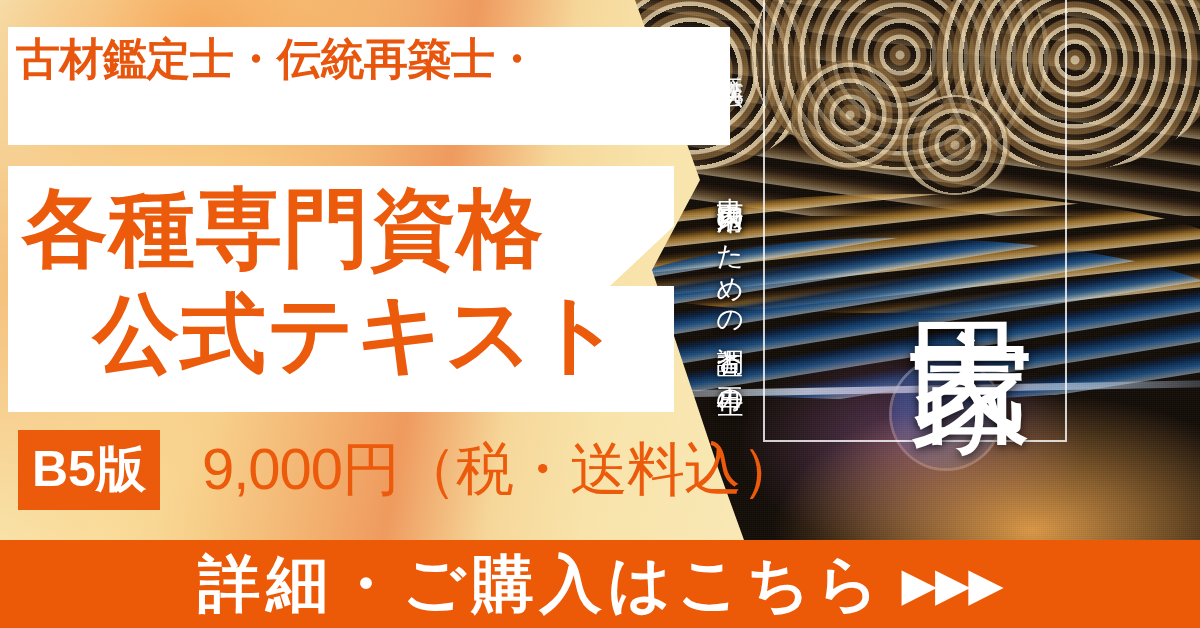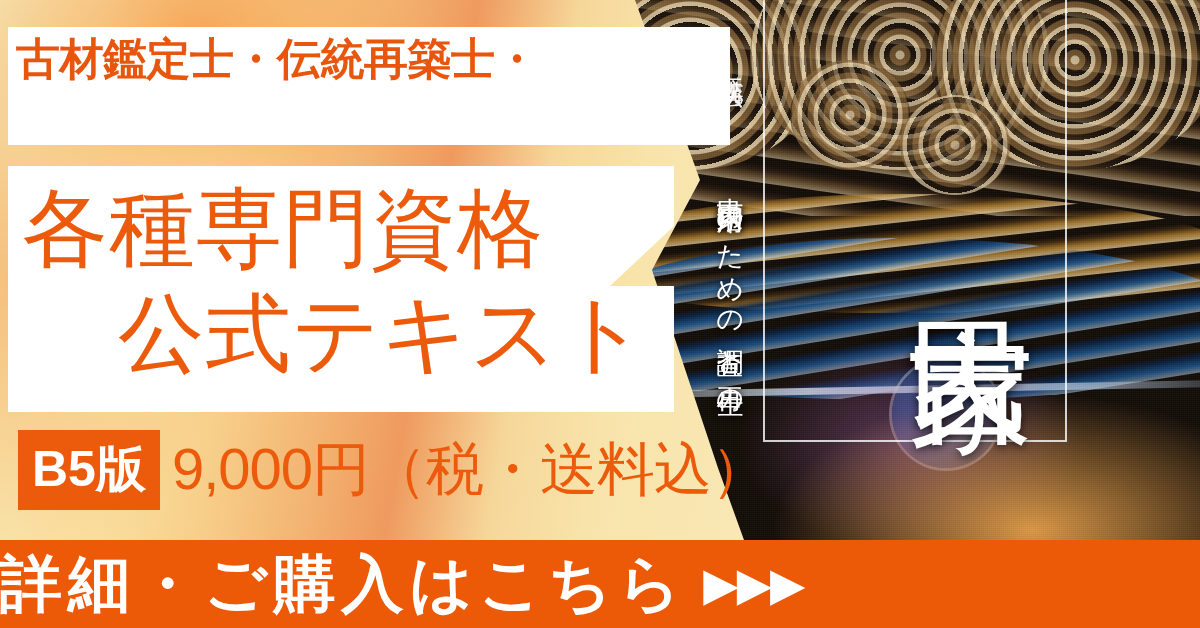--- a/index.html
+++ b/index.html
@@ -301,37 +301,38 @@
   .headline .hl-line { display: block; }
 
   
   .main-title {
     position: absolute;
     left: 0;
     top: 176px;
     width: 674px;
     color: #ec5a0c;
     font-size: 86px;
-    font-weight: normal;
+    font-weight: bold;
     line-height: 1.22;
     letter-spacing: 1px;
     white-space: nowrap;
   }
   .mt-line1 { display: block; padding-left: 22px; }
-  .mt-line2 { display: block; padding-left: 118px; }
+  .mt-line2 { display: block; padding-left: 93px; }
 
   
   .price-row {
     position: absolute;
     left: 0;
     top: 427px;
     width: 700px;
     height: 86px;
     display: flex;
     align-items: center;
+    gap: 30px;
   }
   .badge {
     margin-left: 18px;
     background: #ec5a0c;
     color: #ffffff;
     font-size: 50px;
     font-weight: bold;
     line-height: 1;
     padding: 14px 14px 16px 14px;
     letter-spacing: 0px;
@@ -349,20 +350,21 @@
   
   .cta-bar {
     position: absolute;
     left: 0;
     top: 540px;
     width: 1200px;
     height: 88px;
     background: #ec5907;
     display: flex;
     align-items: center;
+    justify-content: center;
   }
   .cta-text {
     color: #ffffff;
     font-size: 62px;
     font-weight: bold;
     letter-spacing: 6px;
     white-space: nowrap;
   }
   .cta-arrows {
     color: #ffffff;

